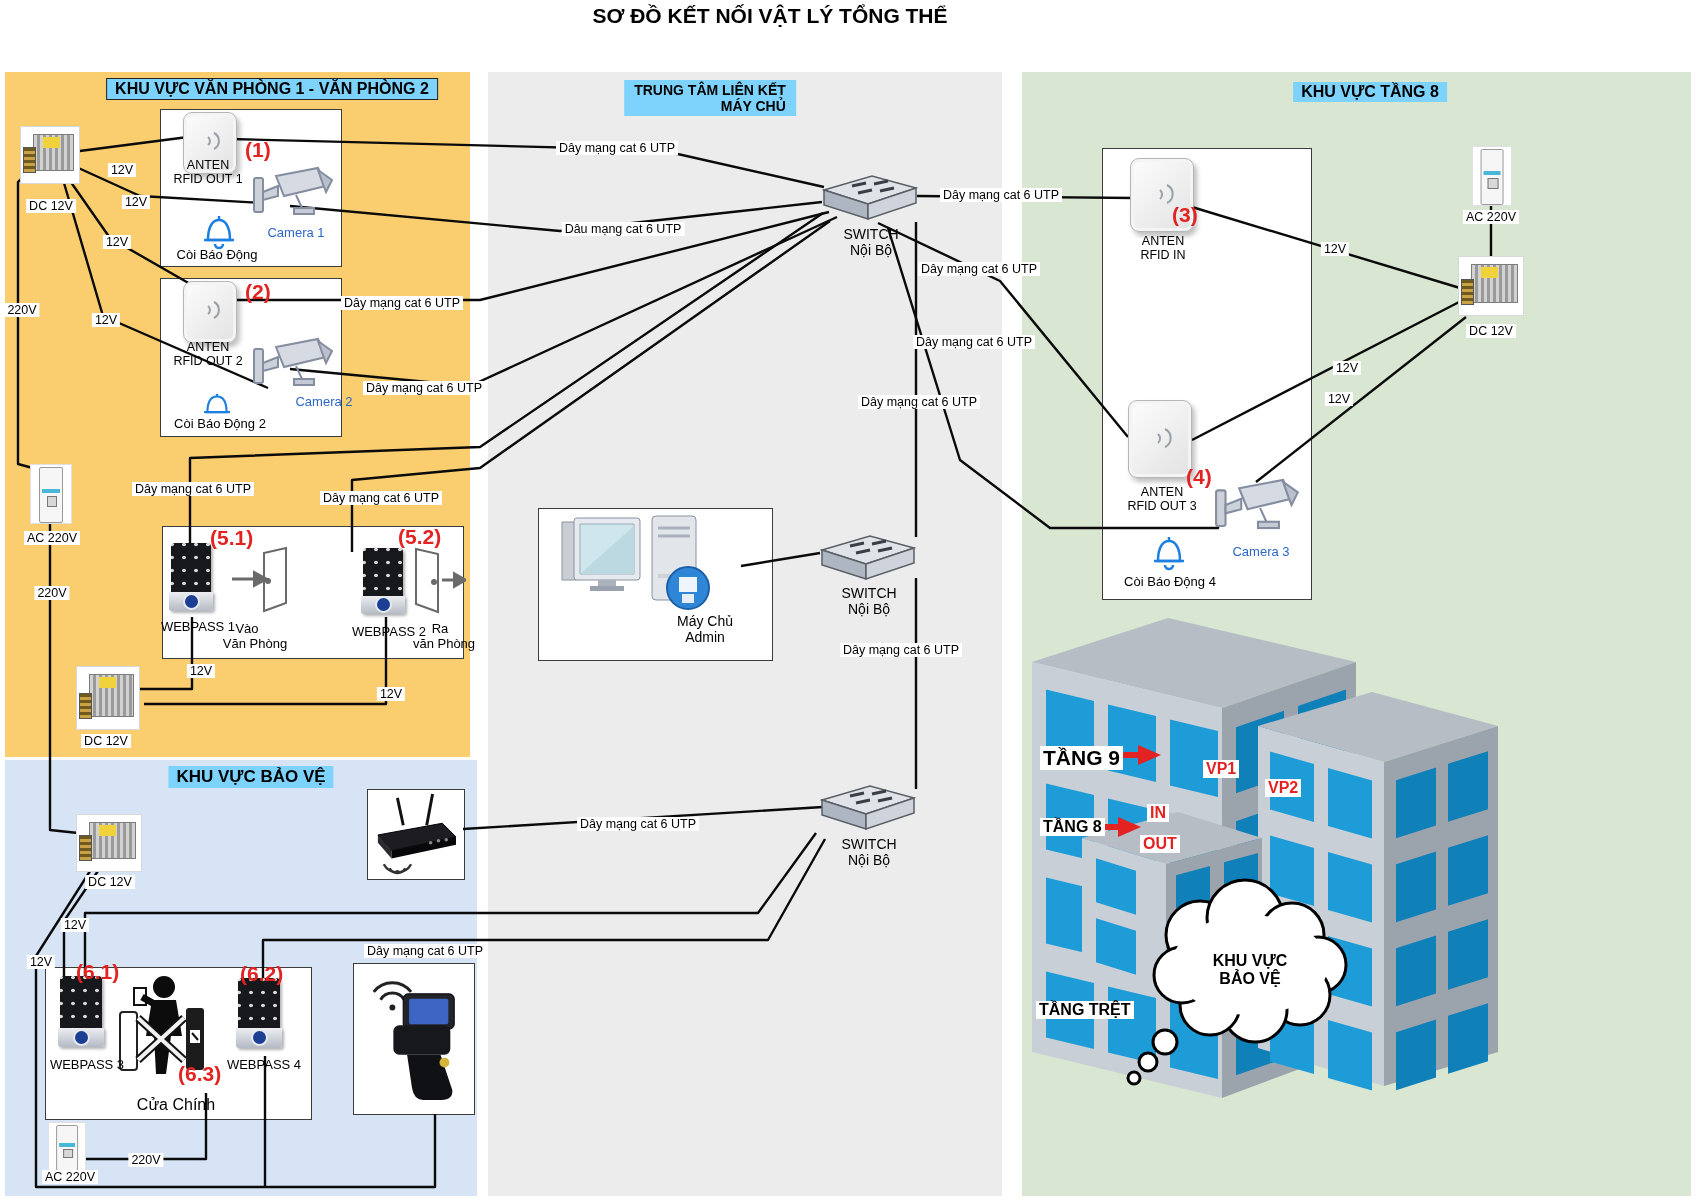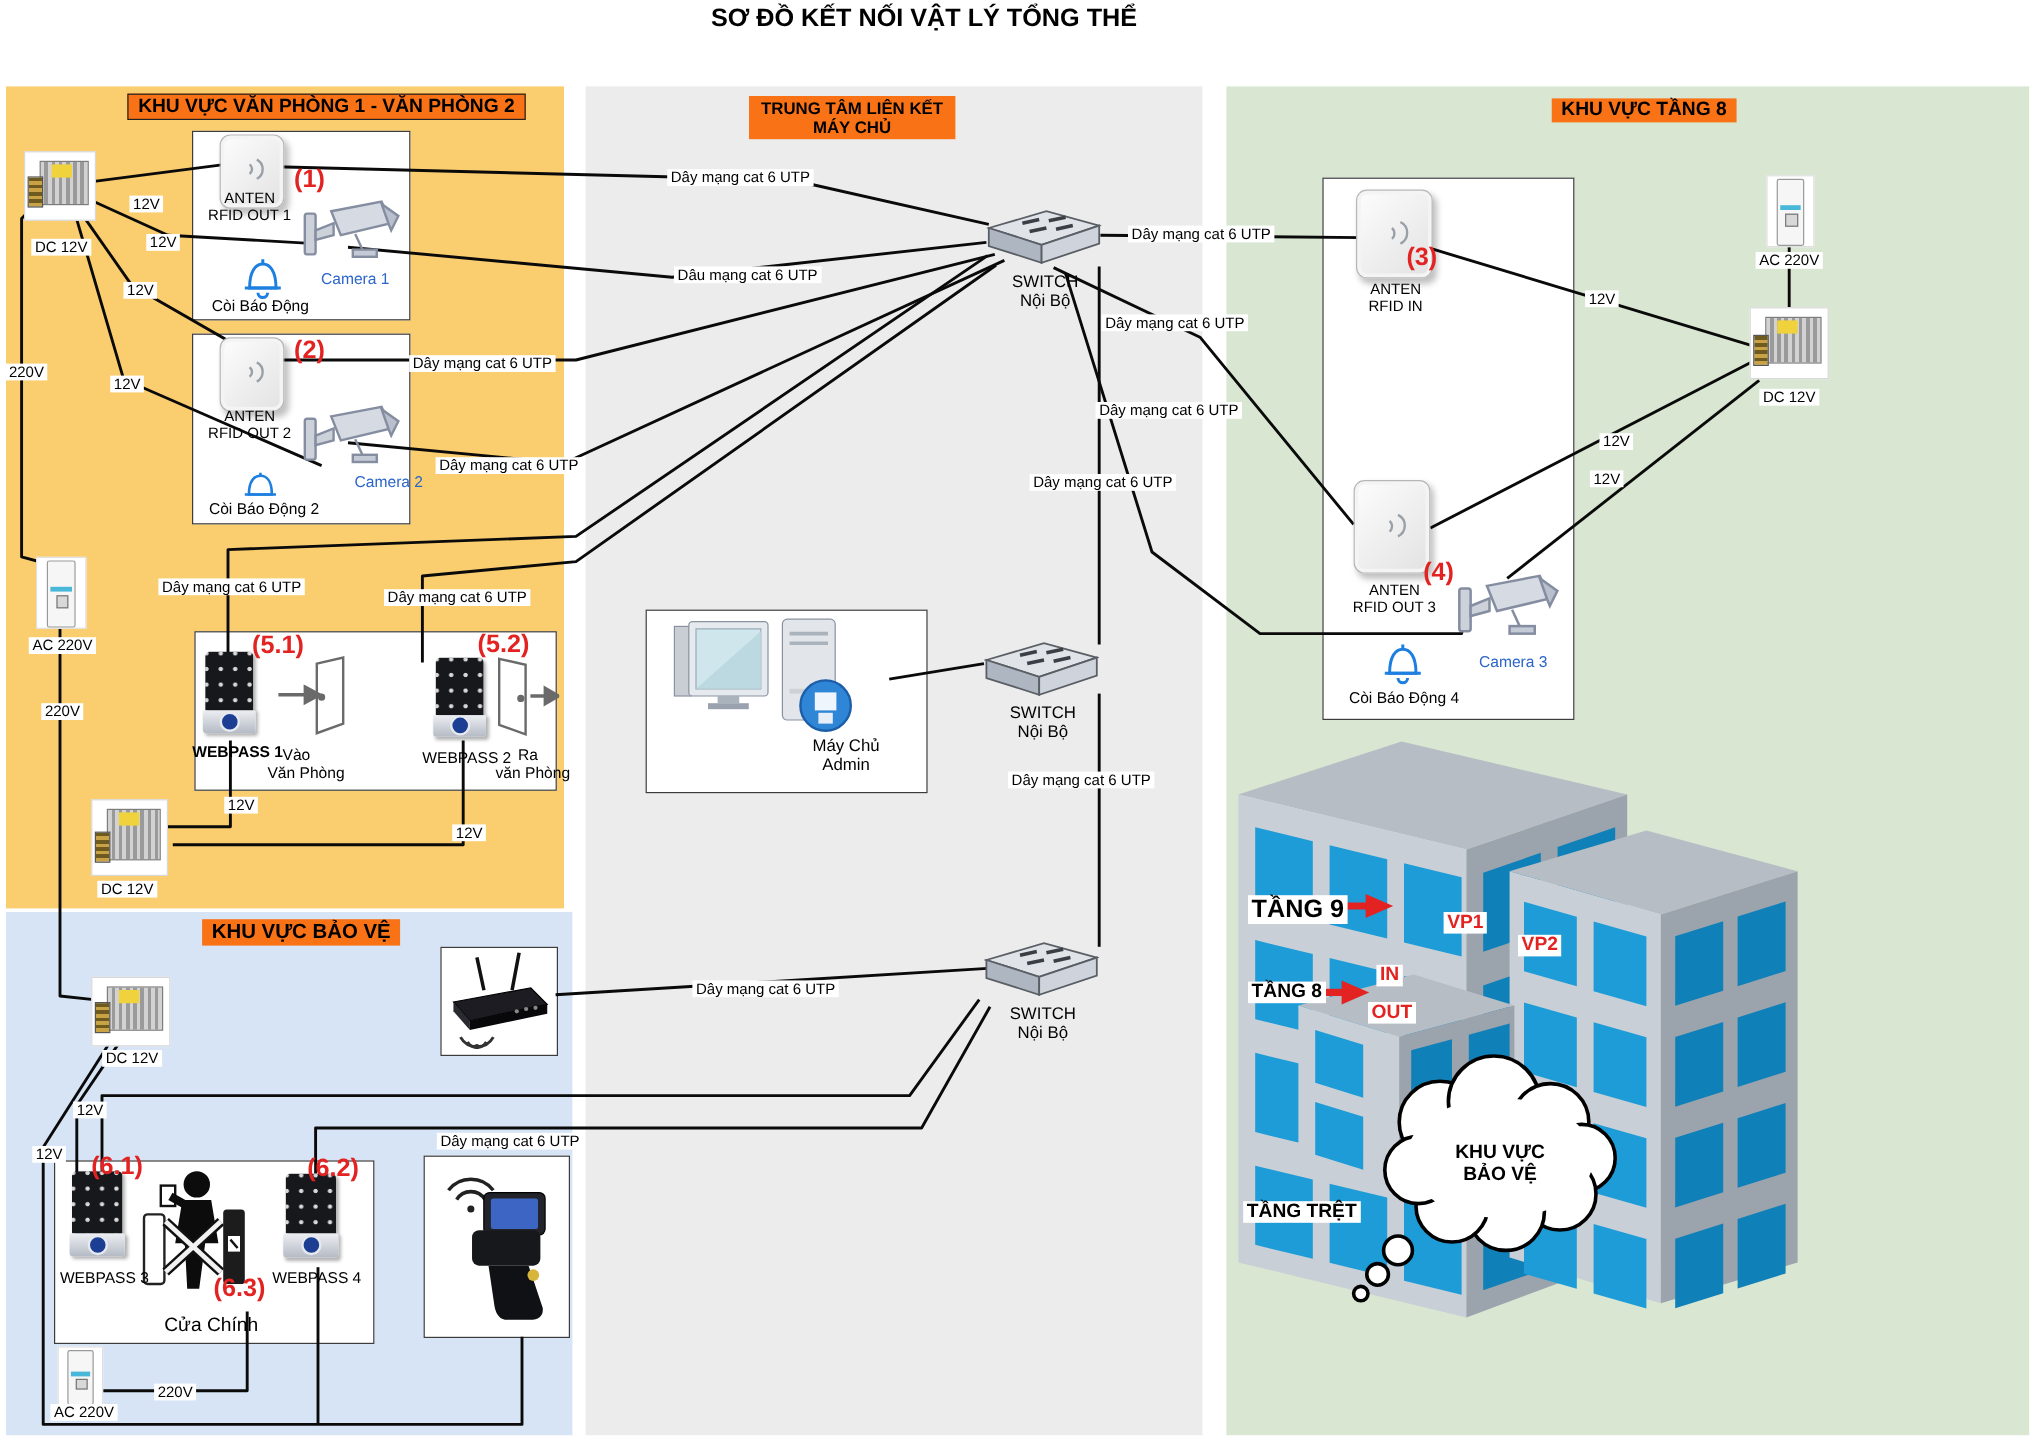--- a/index.html
+++ b/index.html
@@ -13,21 +13,21 @@
   .lbl{position:absolute;z-index:4;background:#fff;font-size:12.5px;line-height:1.15;
        padding:0 3px;white-space:nowrap;}
   .nobg{background:transparent;}
   .cx{transform:translateX(-50%);}
   .ctr{text-align:center;}
   .b{font-weight:bold;}
   .rnum{position:absolute;z-index:5;color:#E32222;font-weight:bold;font-size:21px;
         background:transparent;white-space:nowrap;}
   .redlbl{color:#E32222;font-weight:bold;font-size:16px;background:#fff;padding:0 3px;}
   .bluetxt{color:#2C66C9;}
-  .ttl{position:absolute;z-index:4;background:#f97316;font-weight:bold;text-align:center;white-space:nowrap;}
+  .ttl{position:absolute;z-index:4;background:#7dd3fc;font-weight:bold;text-align:right;white-space:nowrap;}
   .maintitle{position:absolute;z-index:5;left:770px;transform:translateX(-50%);
              font-size:21px;font-weight:bold;white-space:nowrap;text-align:center;}
   
   .psu{border:1px solid #d8d8d8;}
   .psu .body{position:absolute;left:12px;top:7px;right:5px;bottom:12px;border:1px solid #7c7c7c;
        background:repeating-linear-gradient(90deg,#d2d2d2 0 3px,#9a9a9a 3px 6px);}
   .psu .stick{position:absolute;width:17px;height:11px;background:#f0d23c;top:10px;left:22px;z-index:2;}
   .psu .pins{position:absolute;left:2px;bottom:10px;width:11px;height:24px;
        background:repeating-linear-gradient(0deg,#c8a244 0 3px,#6e5a1e 3px 6px);border:1px solid #555;}
   
@@ -322,21 +322,21 @@
   <div class="icon" style="left:230px;top:545px;">
     <svg width="62" height="68" viewBox="0 0 62 68">
         <g stroke="#6a6a6a" stroke-width="2" fill="#fff">
       <polygon points="34,8 56,3 56,58 34,66"></polygon>
           <circle cx="38" cy="36" r="2" fill="#6a6a6a"></circle>
       <line x1="2" y1="34" x2="24" y2="34" stroke-width="3"></line>
           <polygon points="24,27 37,34 24,41" fill="#6a6a6a"></polygon>
         </g>
       </svg>
   </div>
-  <div class="lbl nobg cx" style="left:198px;top:620px;font-size:13px;font-weight:bold;">WEBPASS 1</div>
+  <div class="lbl nobg cx" style="left:198px;top:620px;font-size:13px;">WEBPASS 1</div>
   <div class="lbl nobg cx" style="left:247px;top:622px;font-size:13px;">Vào</div>
   <div class="lbl nobg cx" style="left:255px;top:637px;font-size:13px;">Văn Phòng</div>
 
   <div class="icon keypad" style="left:360px;top:548px;width:46px;height:70px;">
     <div class="kp-top"></div>
       <div class="kp-bot">
         <div class="kp-dot"></div>
       </div>
   </div>
   <div class="rnum" style="left:398px;top:525px;">(5.2)</div>
@@ -417,21 +417,21 @@
           <line x1="72" y1="46" x2="26" y2="88"></line>
         </g>
     </svg>
   </div>
   <div class="icon keypad" style="left:235px;top:978px;width:48px;height:74px;">
     <div class="kp-top"></div>
       <div class="kp-bot">
         <div class="kp-dot"></div>
       </div>
   </div>
-  <div class="rnum" style="left:256px;top:962px;">(6.2)</div>
+  <div class="rnum" style="left:240px;top:962px;">(6.2)</div>
   <div class="lbl nobg cx" style="left:87px;top:1058px;font-size:13px;">WEBPASS 3</div>
   <div class="lbl nobg cx" style="left:264px;top:1058px;font-size:13px;">WEBPASS 4</div>
   <div class="rnum" style="left:178px;top:1062px;">(6.3)</div>
   <div class="lbl nobg cx" style="left:176px;top:1096px;font-size:16px;text-align:center;">Cửa Chính</div>
 
   <div class="icon" style="left:358px;top:968px;">
     <svg width="110" height="140" viewBox="0 0 112 142">
       <g stroke="#222" fill="none" stroke-width="3">
         <path d="M16 24 a24 24 0 0 1 38 0"></path>
           <path d="M23 32 a14 14 0 0 1 24 0"></path>

